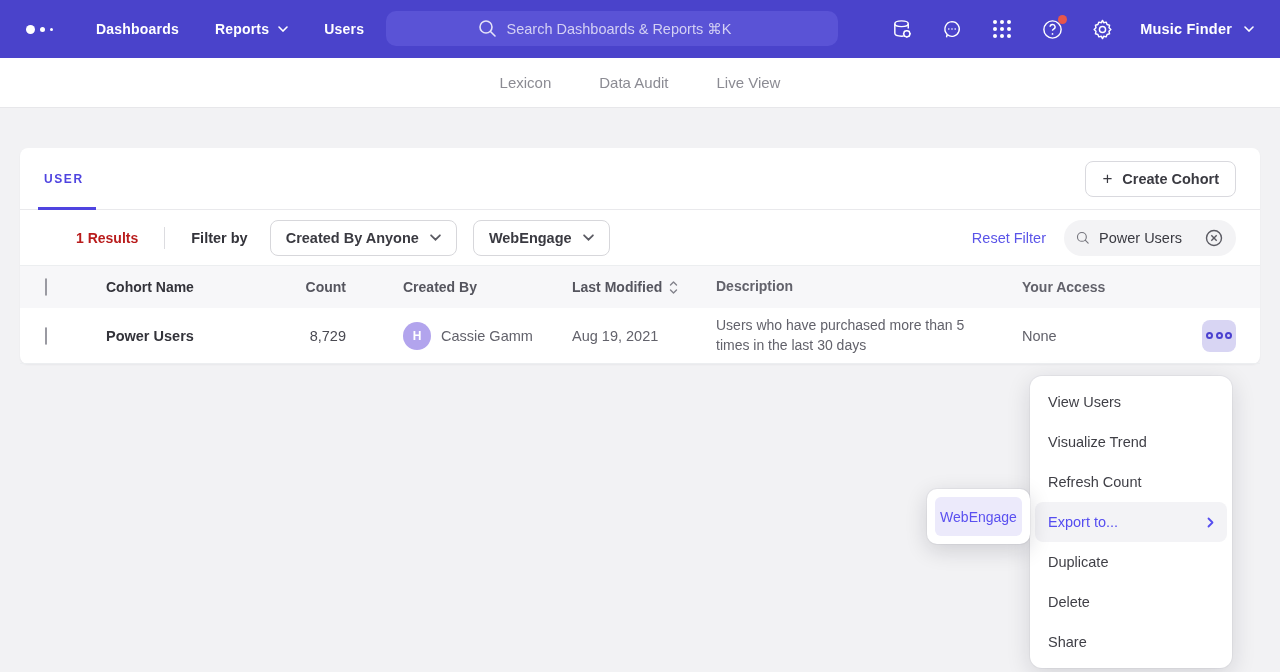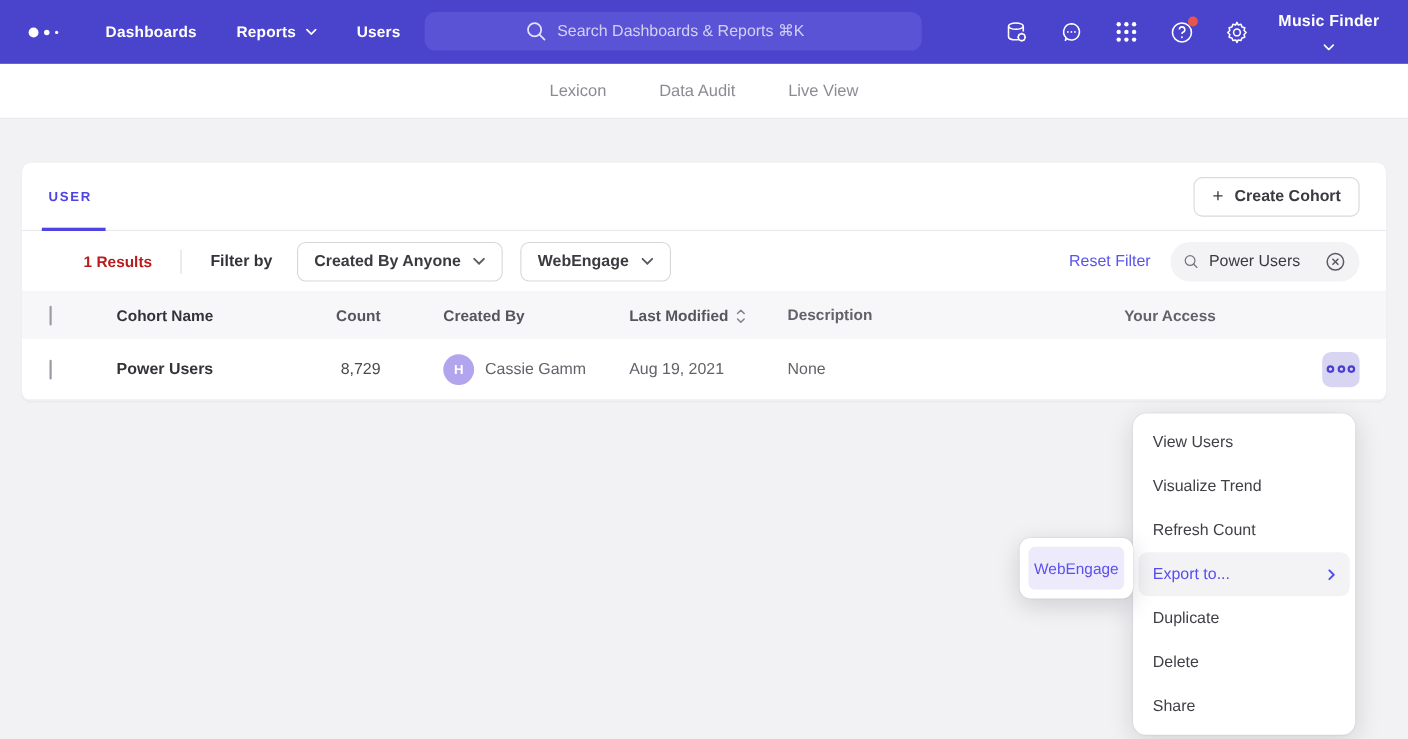--- a/index.html
+++ b/index.html
@@ -15,21 +15,21 @@
   .nav-links { display:flex; align-items:center; gap:8px; margin-left:8px; }
   .nav-link { color:#fff; font-size:14px; font-weight:600; padding:8px 14px; border-radius:6px; cursor:pointer; display:flex; align-items:center; gap:9px; letter-spacing:.2px; }
   .nav-chev { width:10px; height:6px; display:inline-block; }
   .nav-search { position:absolute; left:386px; top:11px; width:452px; height:35px; background:#5a53d6; border-radius:10px; display:flex; align-items:center; justify-content:center; gap:10px; }
   .nav-search svg { flex:0 0 auto; }
   .nav-search input { background:transparent; border:none; outline:none; color:#d3d0f4; font-size:14.5px; width:240px; font-family:inherit; }
   .nav-search input::placeholder { color:#d3d0f4; opacity:1; }
   .nav-right { margin-left:auto; display:flex; align-items:center; gap:26px; }
   .nav-icon { width:24px; height:24px; display:flex; align-items:center; justify-content:center; position:relative; cursor:pointer; }
   .help-dot { position:absolute; top:-2px; right:-3px; width:9px; height:9px; background:#e8564b; border-radius:50%; }
-  .project { display:flex; align-items:center; gap:12px; color:#fff; font-size:14.5px; font-weight:700; cursor:pointer; letter-spacing:.2px;flex-direction:column; }
+  .project { display:flex; align-items:center; gap:12px; color:#fff; font-size:14.5px; font-weight:700; cursor:pointer; letter-spacing:.2px; }
 
   
   .subnav { height:50px; background:#fff; border-bottom:1px solid #e7e7ea; display:flex; align-items:stretch; justify-content:center; gap:8px; }
   .tab { display:flex; align-items:center; padding:0 20px; font-size:15px; color:#8b8b93; cursor:pointer; position:relative; font-weight:500; }
   .tab.active { color:#3a3a41; font-weight:600; }
   .tab.active::after { content:""; position:absolute; left:8px; right:8px; bottom:0; height:4px; background:#4f44e0; }
 
   
   .card { position:absolute; left:20px; right:20px; top:148px; background:#fff; border-radius:8px; box-shadow:0 1px 2px rgba(30,30,60,.05); }
   .card-head { height:62px; display:flex; align-items:center; padding:0 24px; border-bottom:1px solid #e9e9ec; position:relative; }
@@ -235,20 +235,21 @@
 
   <div class="trow">
     <div class="col-check"><span class="checkbox"></span></div>
     <div class="col-name">Power Users</div>
     <div class="col-count">8,729</div>
     <div class="col-created">
       <span class="avatar">H</span>
       <span>Cassie Gamm</span>
     </div>
     <div class="col-modified">Aug 19, 2021</div>
+    <div class="col-desc">Users who have purchased more than 5 times in the last 30 days</div>
     <div class="col-access">None</div>
     <div class="col-actions">
       <button class="more-btn">
         <span class="oo"></span>
         <span class="oo"></span>
         <span class="oo"></span>
       </button>
     </div>
   </div>
 </div>

